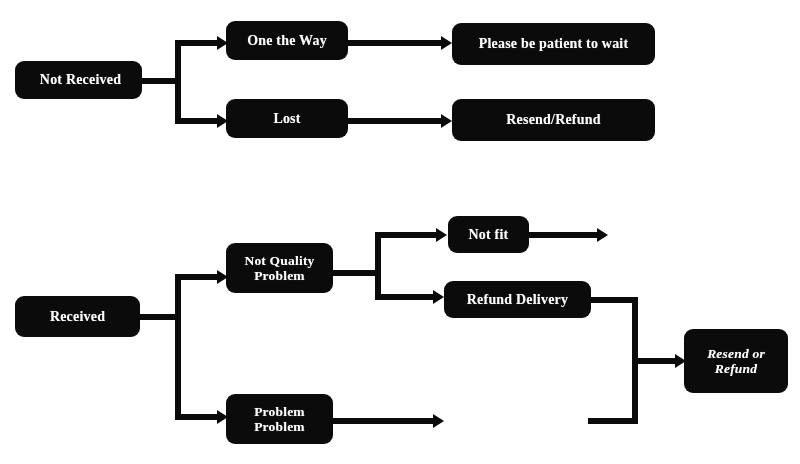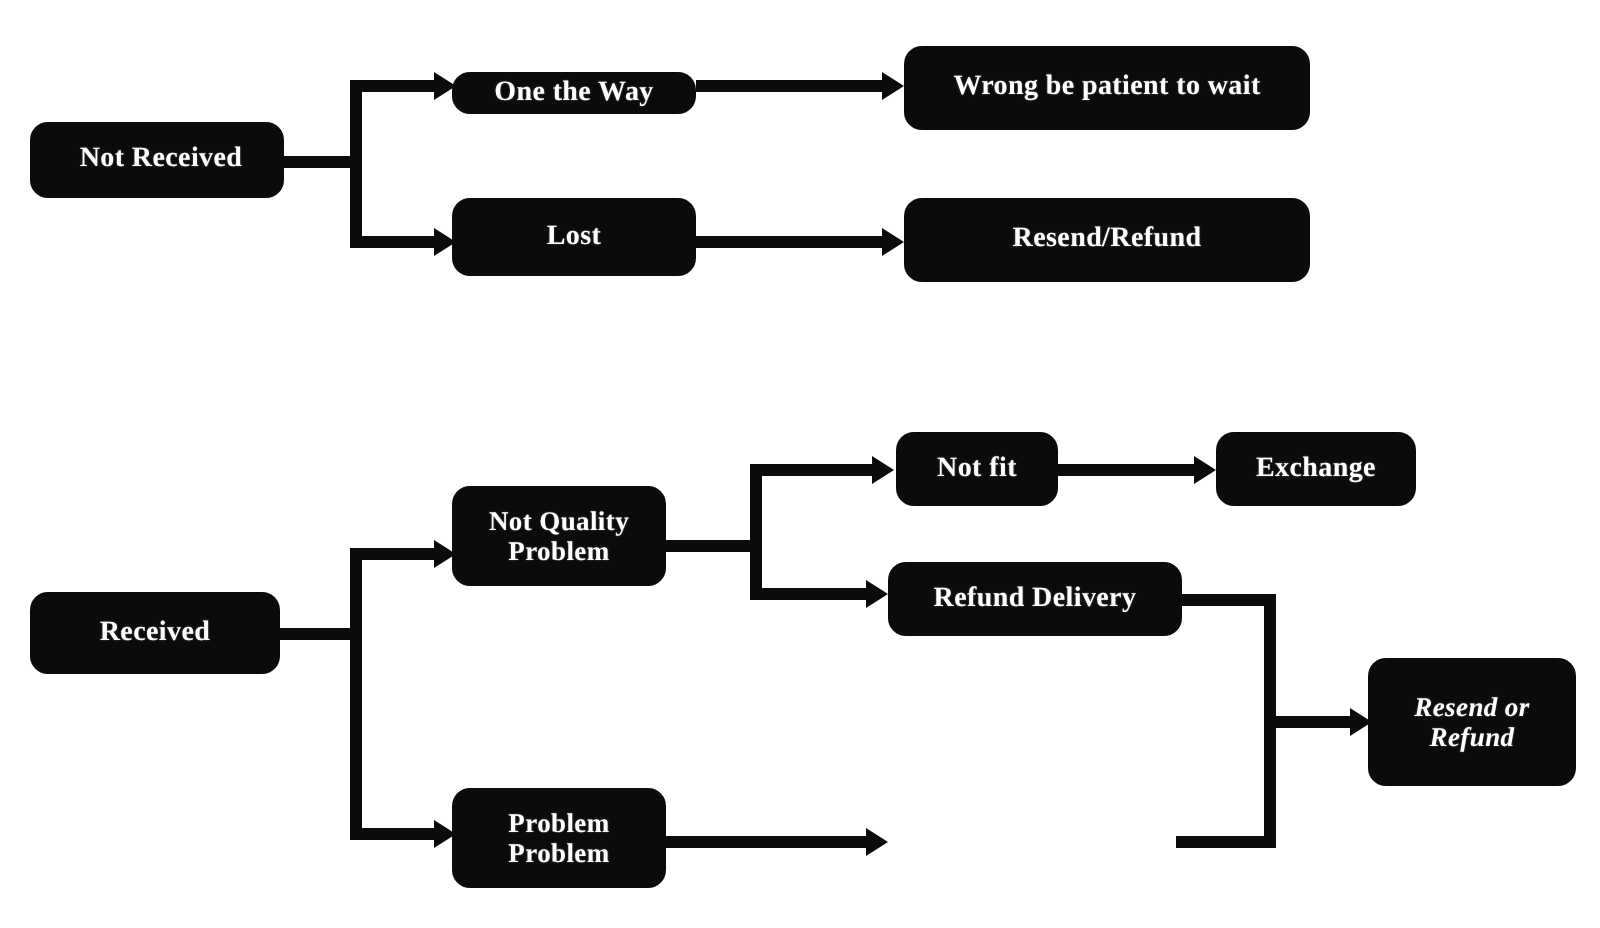--- a/index.html
+++ b/index.html
@@ -70,23 +70,23 @@
   <div class="arrow" style="left:217px; top:114px;"></div>
 
   <div class="conn h" style="left:348px; top:40px; width:96px;"></div>
   <div class="arrow" style="left:441px; top:36px;"></div>
 
   <div class="conn h" style="left:348px; top:118px; width:96px;"></div>
   <div class="arrow" style="left:441px; top:114px;"></div>
 
   <div class="node" style="left:15px; top:61px; width:127px; height:38px;padding-left:10px;">Not Received</div>
 
-  <div class="node" style="left:226px; top:36px; width:122px; height:21px;">One the Way</div>
+  <div class="node" style="left:226px; top:21px; width:122px; height:39px;">One the Way</div>
 
-  <div class="node" style="left:452px; top:23px; width:203px; height:42px;">Wrong be patient to wait</div>
+  <div class="node" style="left:452px; top:23px; width:203px; height:42px;">Please be patient to wait</div>
 
   <div class="node" style="left:226px; top:99px; width:122px; height:39px;">Lost</div>
 
   <div class="node" style="left:452px; top:99px; width:203px; height:42px;">Resend/Refund</div>
 
   <div class="conn h" style="left:139px; top:314px; width:42px;"></div>
 
   <div class="conn v" style="left:175px; top:274px; height:146px;"></div>
 
   <div class="conn h" style="left:175px; top:274px; width:45px;"></div>
@@ -130,21 +130,20 @@
 
   <div class="node two-line" style="left:226px; top:394px; width:107px; height:50px;">
     <span style="display:block;">
       <span style="display:block;">Problem</span>
       <span style="display:block;">Problem</span>
     </span>
   </div>
 
   <div class="node" style="left:448px; top:216px; width:81px; height:37px;">Not fit</div>
 
-  <div class="node" style="left:608px; top:216px; width:100px; height:37px;">Exchange</div>
 
   <div class="node" style="left:444px; top:281px; width:147px; height:37px;">Refund Delivery</div>
 
 
   <div class="node two-line" style="left:684px; top:329px; width:104px; height:64px;">
     <span style="display:block;font-style:italic;">
       <span style="display:block;">Resend or</span>
       <span style="display:block;">Refund</span>
     </span>
   </div>

